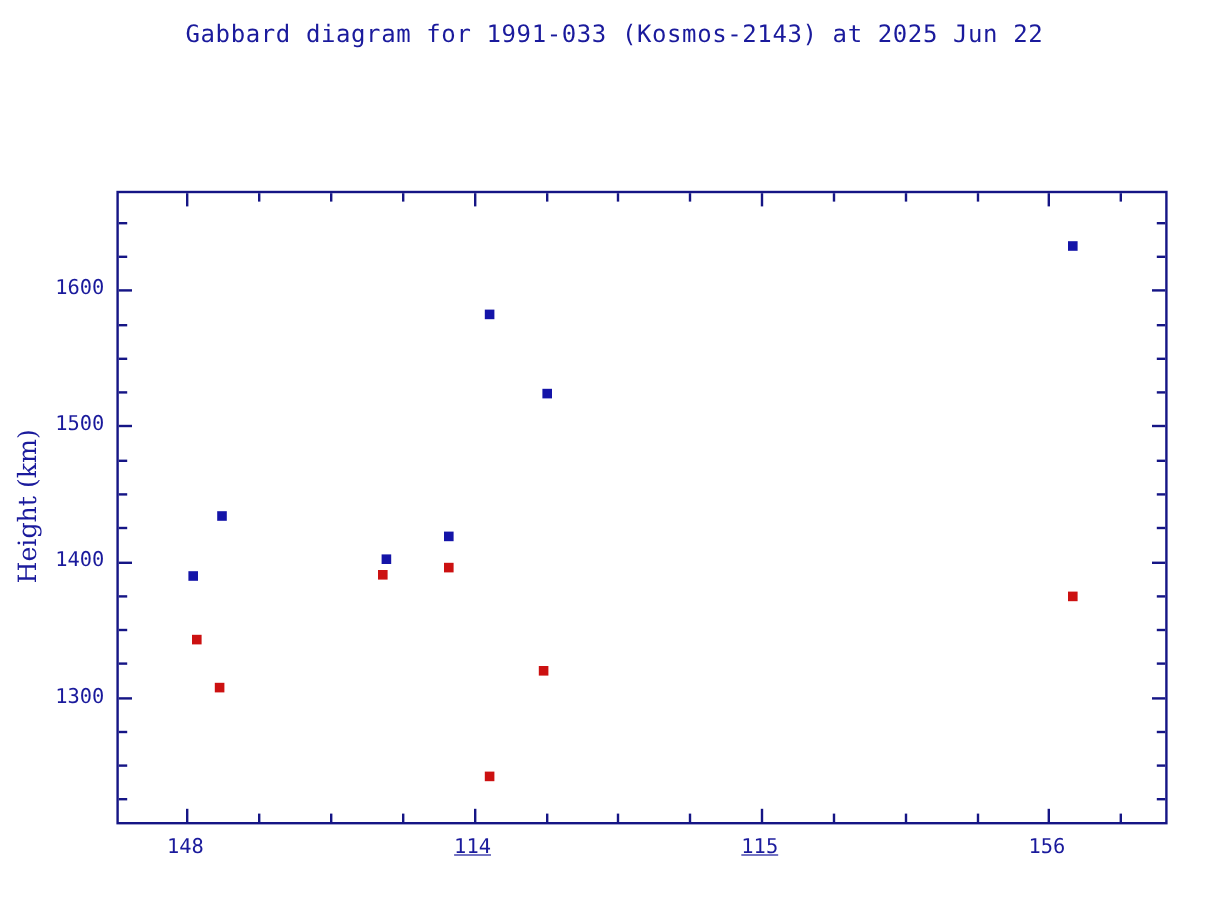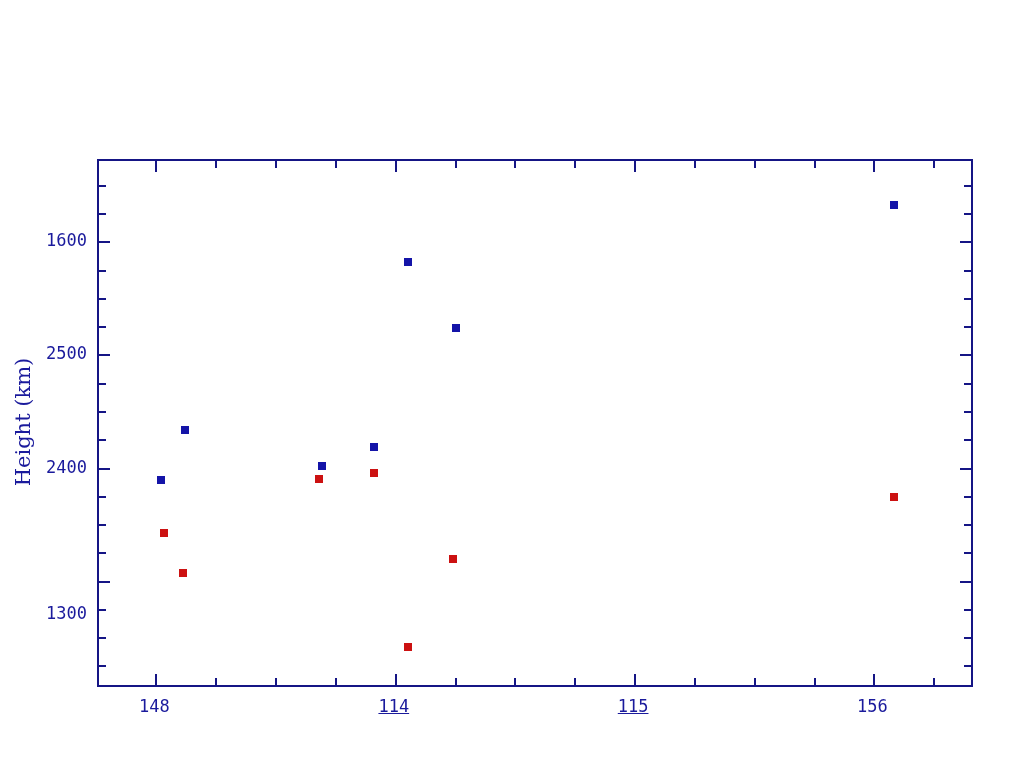--- a/index.html
+++ b/index.html
@@ -132,20 +132,21 @@
     white-space: nowrap;
     transform: rotate(-90deg);
     transform-origin: center center;
   }
 </style>
 </head>
 <body>
 
 <div id="chart-root">
 
+  <div id="chart-title">Gabbard diagram for 1991-033 (Kosmos-2143) at 2025 Jun 22</div>
 
   <div id="plot-frame">
     <div id="plot-area">
         <div class="data-point pt-apogee" style="left: 62.2295px; top: 318.835px; background: rgb(20, 20, 168);"></div>
         <div class="data-point pt-apogee" style="left: 86.1639px; top: 269.088px; background: rgb(20, 20, 168);"></div>
         <div class="data-point pt-apogee" style="left: 222.59px; top: 305.268px; background: rgb(20, 20, 168);"></div>
         <div class="data-point pt-apogee" style="left: 275.246px; top: 286.047px; background: rgb(20, 20, 168);"></div>
         <div class="data-point pt-apogee" style="left: 308.754px; top: 100.625px; background: rgb(20, 20, 168);"></div>
         <div class="data-point pt-apogee" style="left: 356.623px; top: 167.332px; background: rgb(20, 20, 168);"></div>
         <div class="data-point pt-apogee" style="left: 794.623px; top: 44.0942px; background: rgb(20, 20, 168);"></div>
@@ -221,22 +222,22 @@
       <div class="tick tick-y-right minor" style="top: 52.1392px;"></div>
       <div class="tick tick-y minor" style="top: 23.8737px;"></div>
       <div class="tick tick-y-right minor" style="top: 23.8737px;"></div>
     </div>
 
   <div id="tick-layer">
       <div class="xtick-label" style="left: 154.443px; top: 696px;">148</div>
       <div class="xtick-label" style="left: 393.787px; top: 696px; text-decoration: underline;">114</div>
       <div class="xtick-label" style="left: 633.131px; top: 696px; text-decoration: underline;">115</div>
       <div class="xtick-label" style="left: 872.475px; top: 696px;">156</div>
-      <div class="ytick-label" style="left: 9px; width: 78px; top: 613px;">1300</div>
-      <div class="ytick-label" style="left: 9px; width: 78px; top: 466.529px;">2400</div>
-      <div class="ytick-label" style="left: 9px; width: 78px; top: 353.467px;">2500</div>
+      <div class="ytick-label" style="left: 9px; width: 78px; top: 581px;">1300</div>
+      <div class="ytick-label" style="left: 9px; width: 78px; top: 466.529px;">1400</div>
+      <div class="ytick-label" style="left: 9px; width: 78px; top: 353.467px;">1500</div>
       <div class="ytick-label" style="left: 9px; width: 78px; top: 240.405px;">1600</div>
     </div>
 
 
   <div id="yaxis-label">Height (km)</div>
 
 </div>
 
 </body></html>

